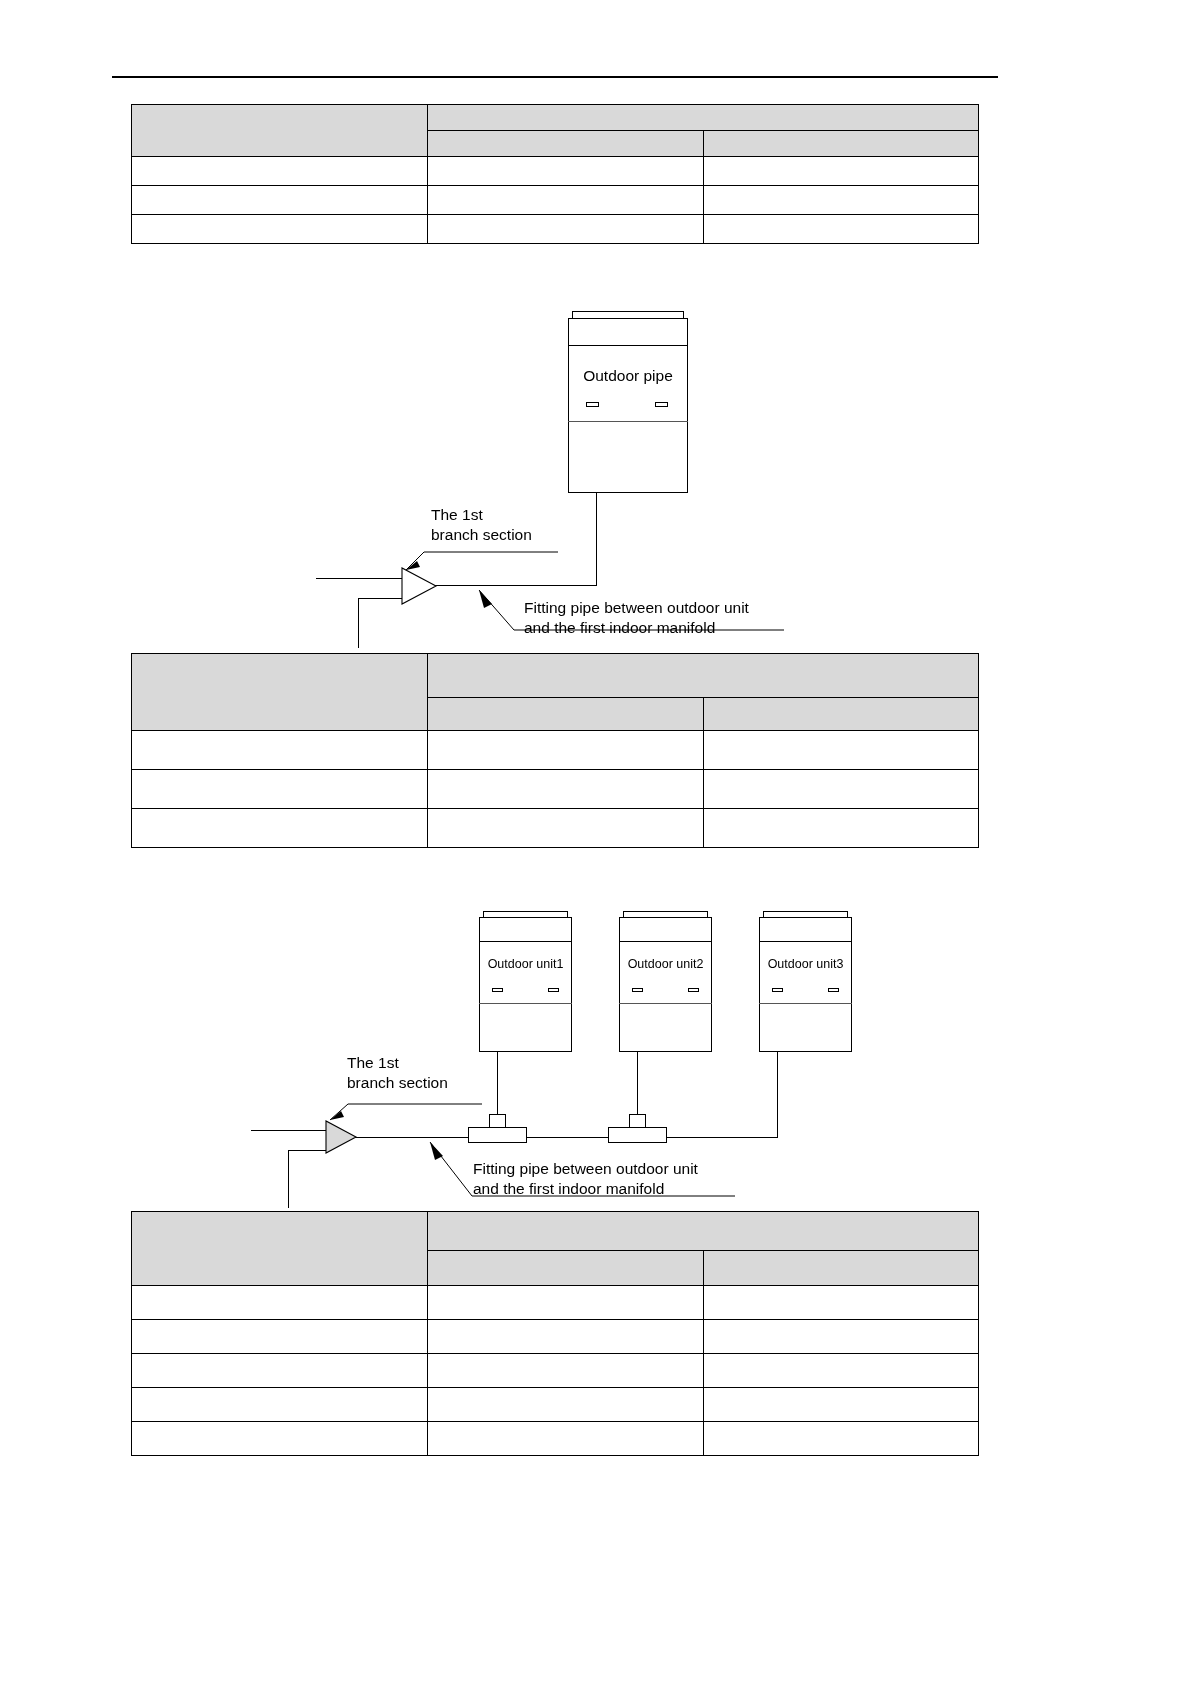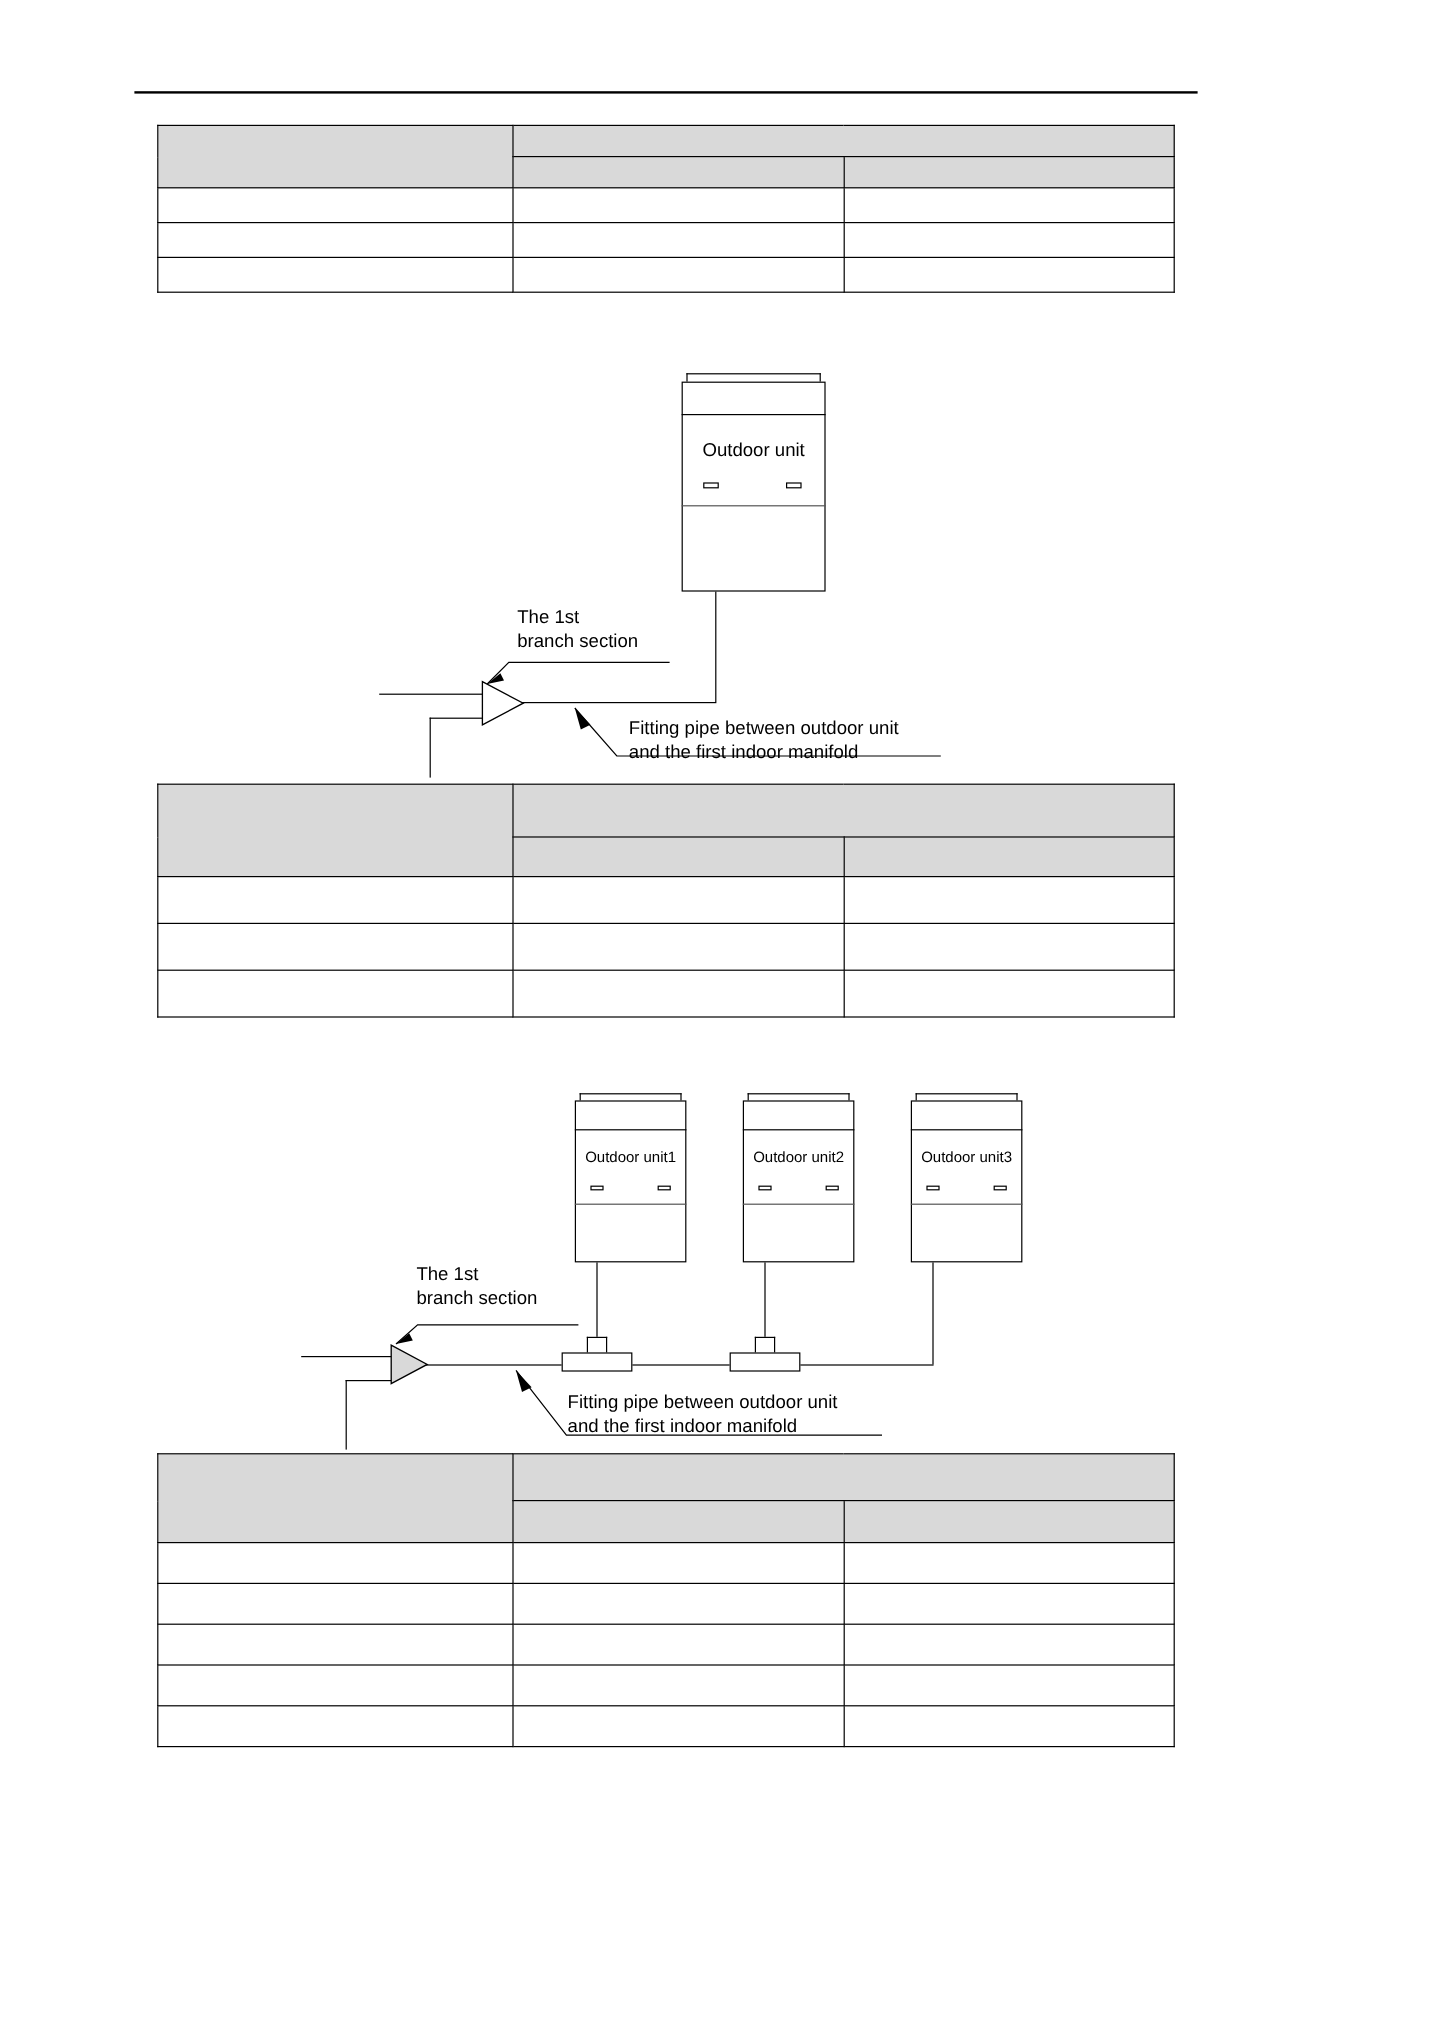--- a/index.html
+++ b/index.html
@@ -124,21 +124,21 @@
     </tr>
   </tbody>
     </table>
 
   <div class="diagram" style="left:0;top:0;width:1191px;height:1684px;">
 
     <div class="odu-cap" style="left:572px;top:311px;width:112px;height:8px;"></div>
     <div class="odu" style="left:568px;top:318px;width:120px;height:175px;"></div>
     <div class="odu-band" style="left:568px;top:345px;width:120px;"></div>
     <div class="odu-band2" style="left:568px;top:421px;width:120px;"></div>
-    <div class="odu-label" style="left:568px;top:367px;width:120px;font-size:15.5px;">Outdoor unit</div>
+    <div class="odu-label" style="left:568px;top:367px;width:120px;font-size:15.5px;">Outdoor pipe</div>
     <div class="vent" style="left:586px;top:402px;width:13px;height:5px;"></div>
     <div class="vent" style="left:655px;top:402px;width:13px;height:5px;"></div>
 
     <div class="pipe-v" style="left:596px;top:493px;height:92px;"></div>
     <div class="pipe-h" style="left:430px;top:585px;width:167px;"></div>
 
     <svg style="position:absolute;left:398px;top:565px;width:42px;height:42px;overflow:visible;" viewBox="0 0 42 42">
       <polygon points="4,3 4,39 38,21" fill="#ffffff" stroke="#000000" stroke-width="1.1"></polygon>
     </svg>
     <div class="pipe-h" style="left:316px;top:578px;width:86px;"></div>

